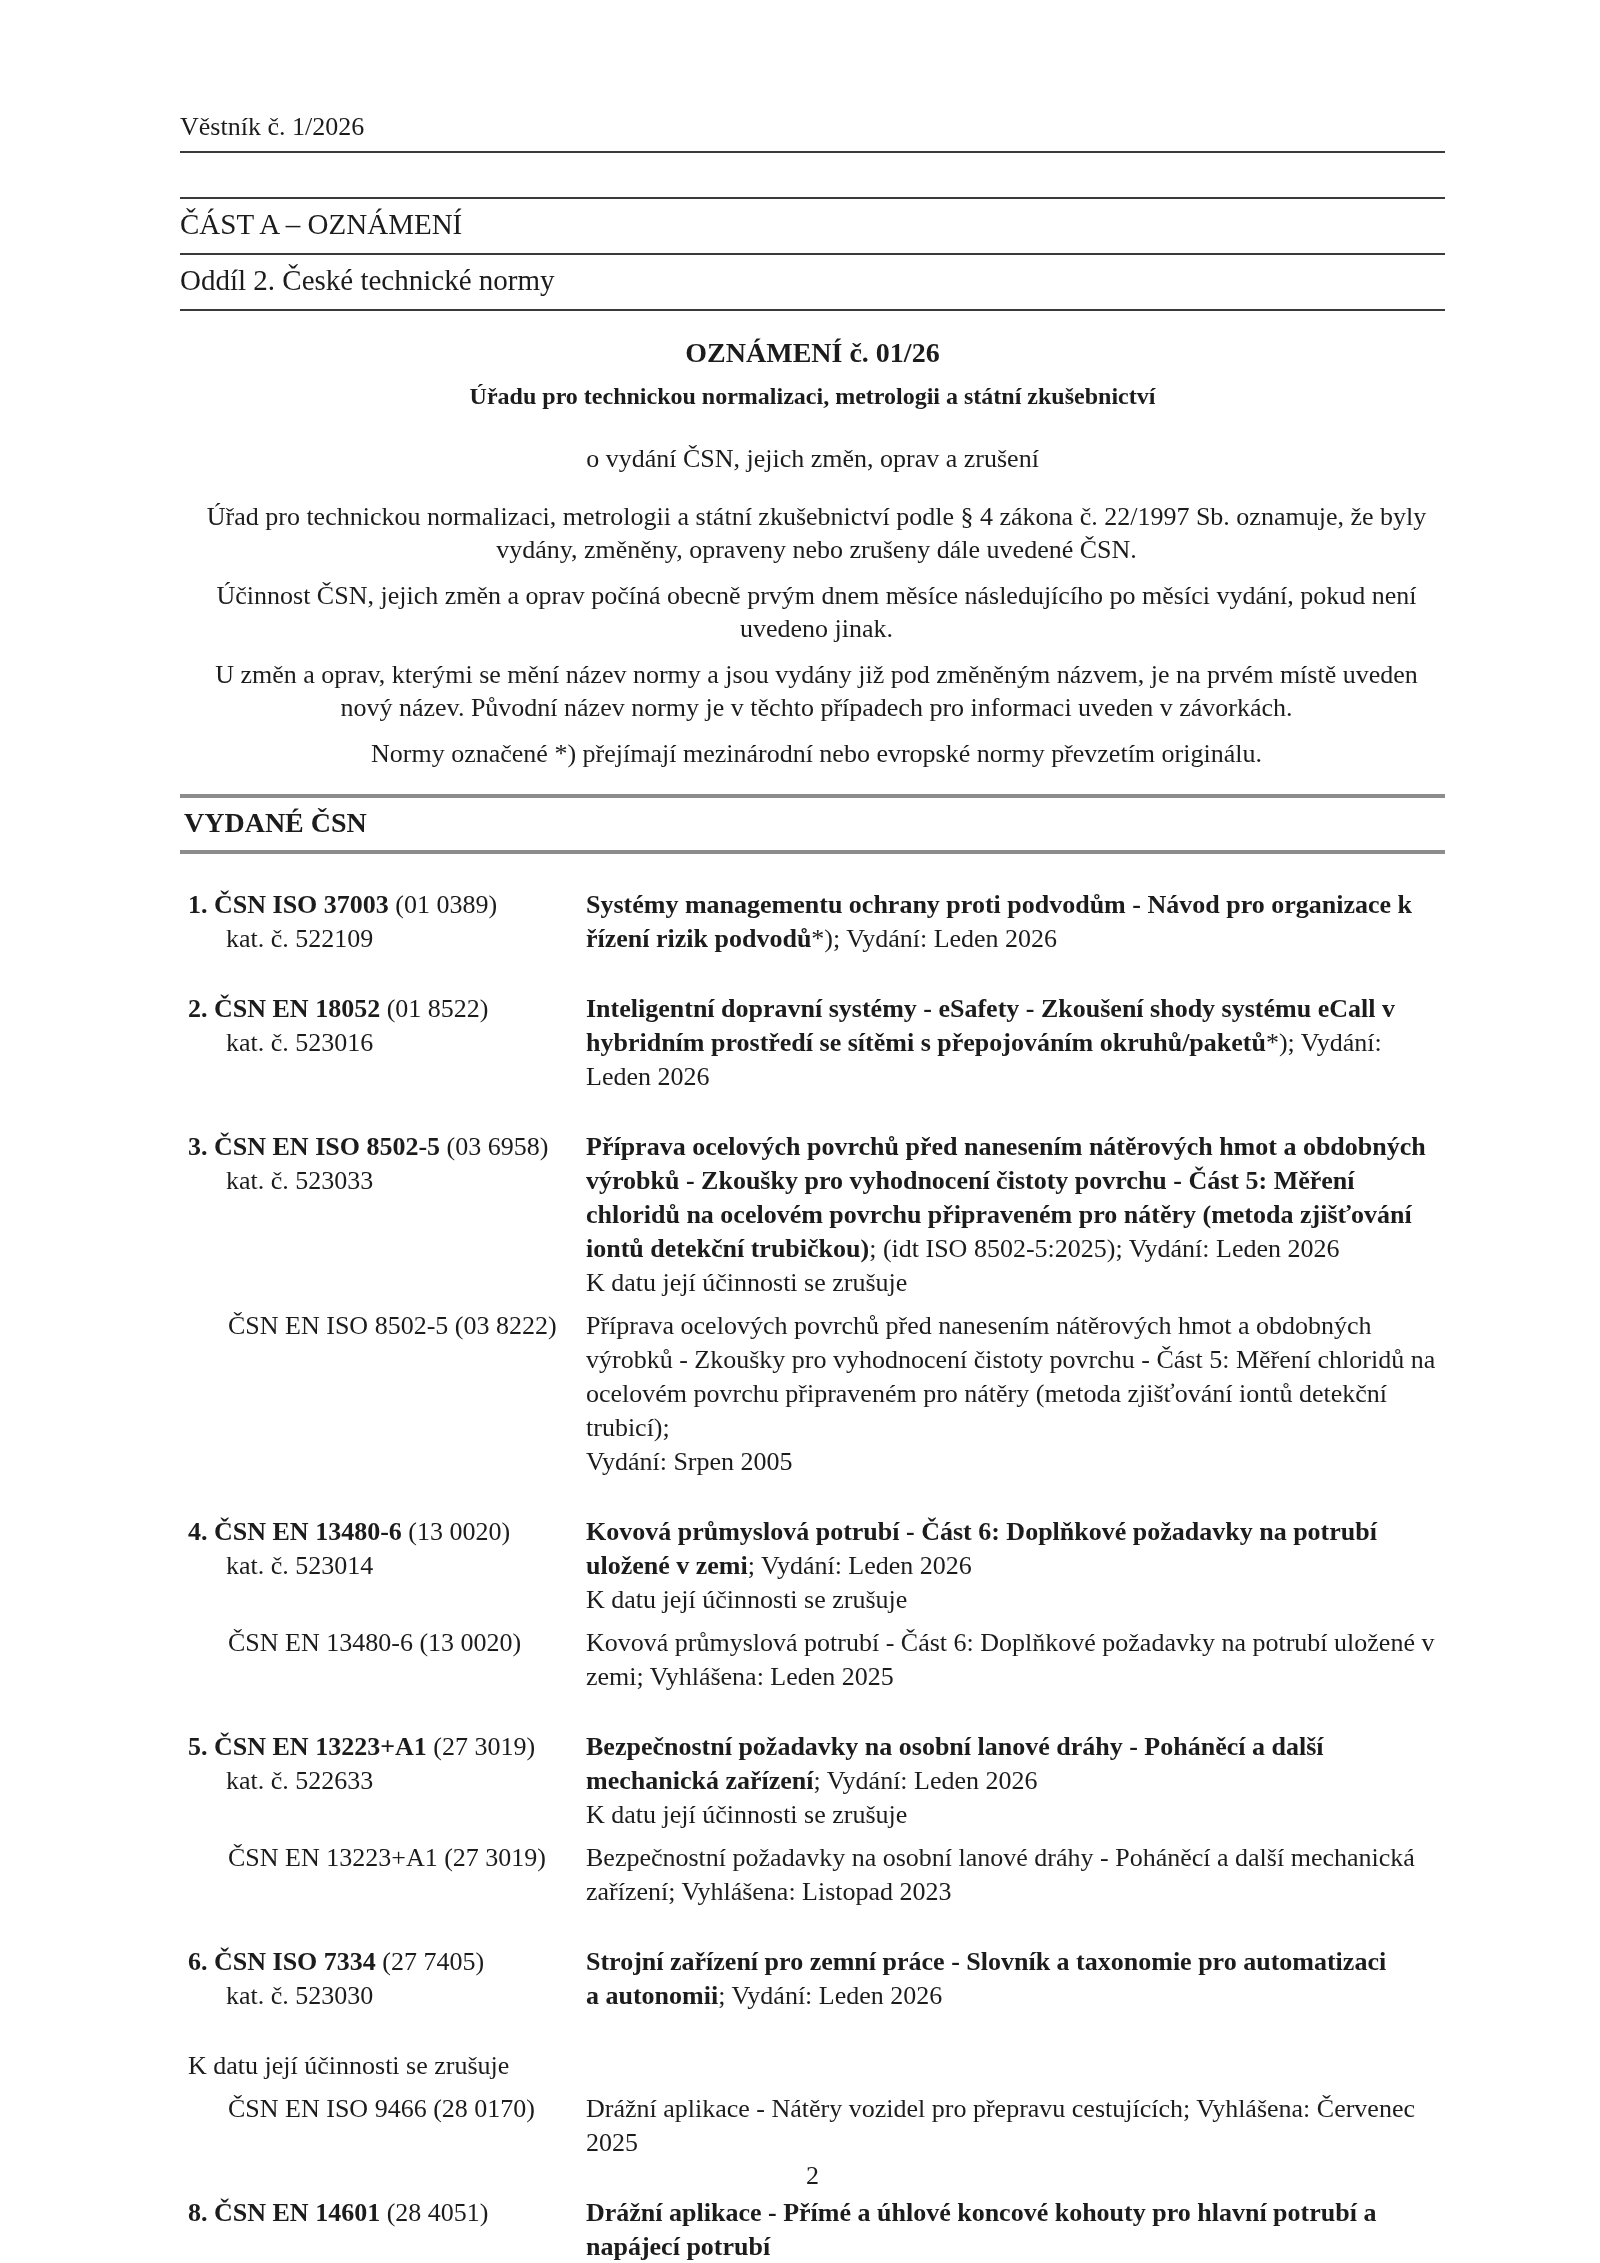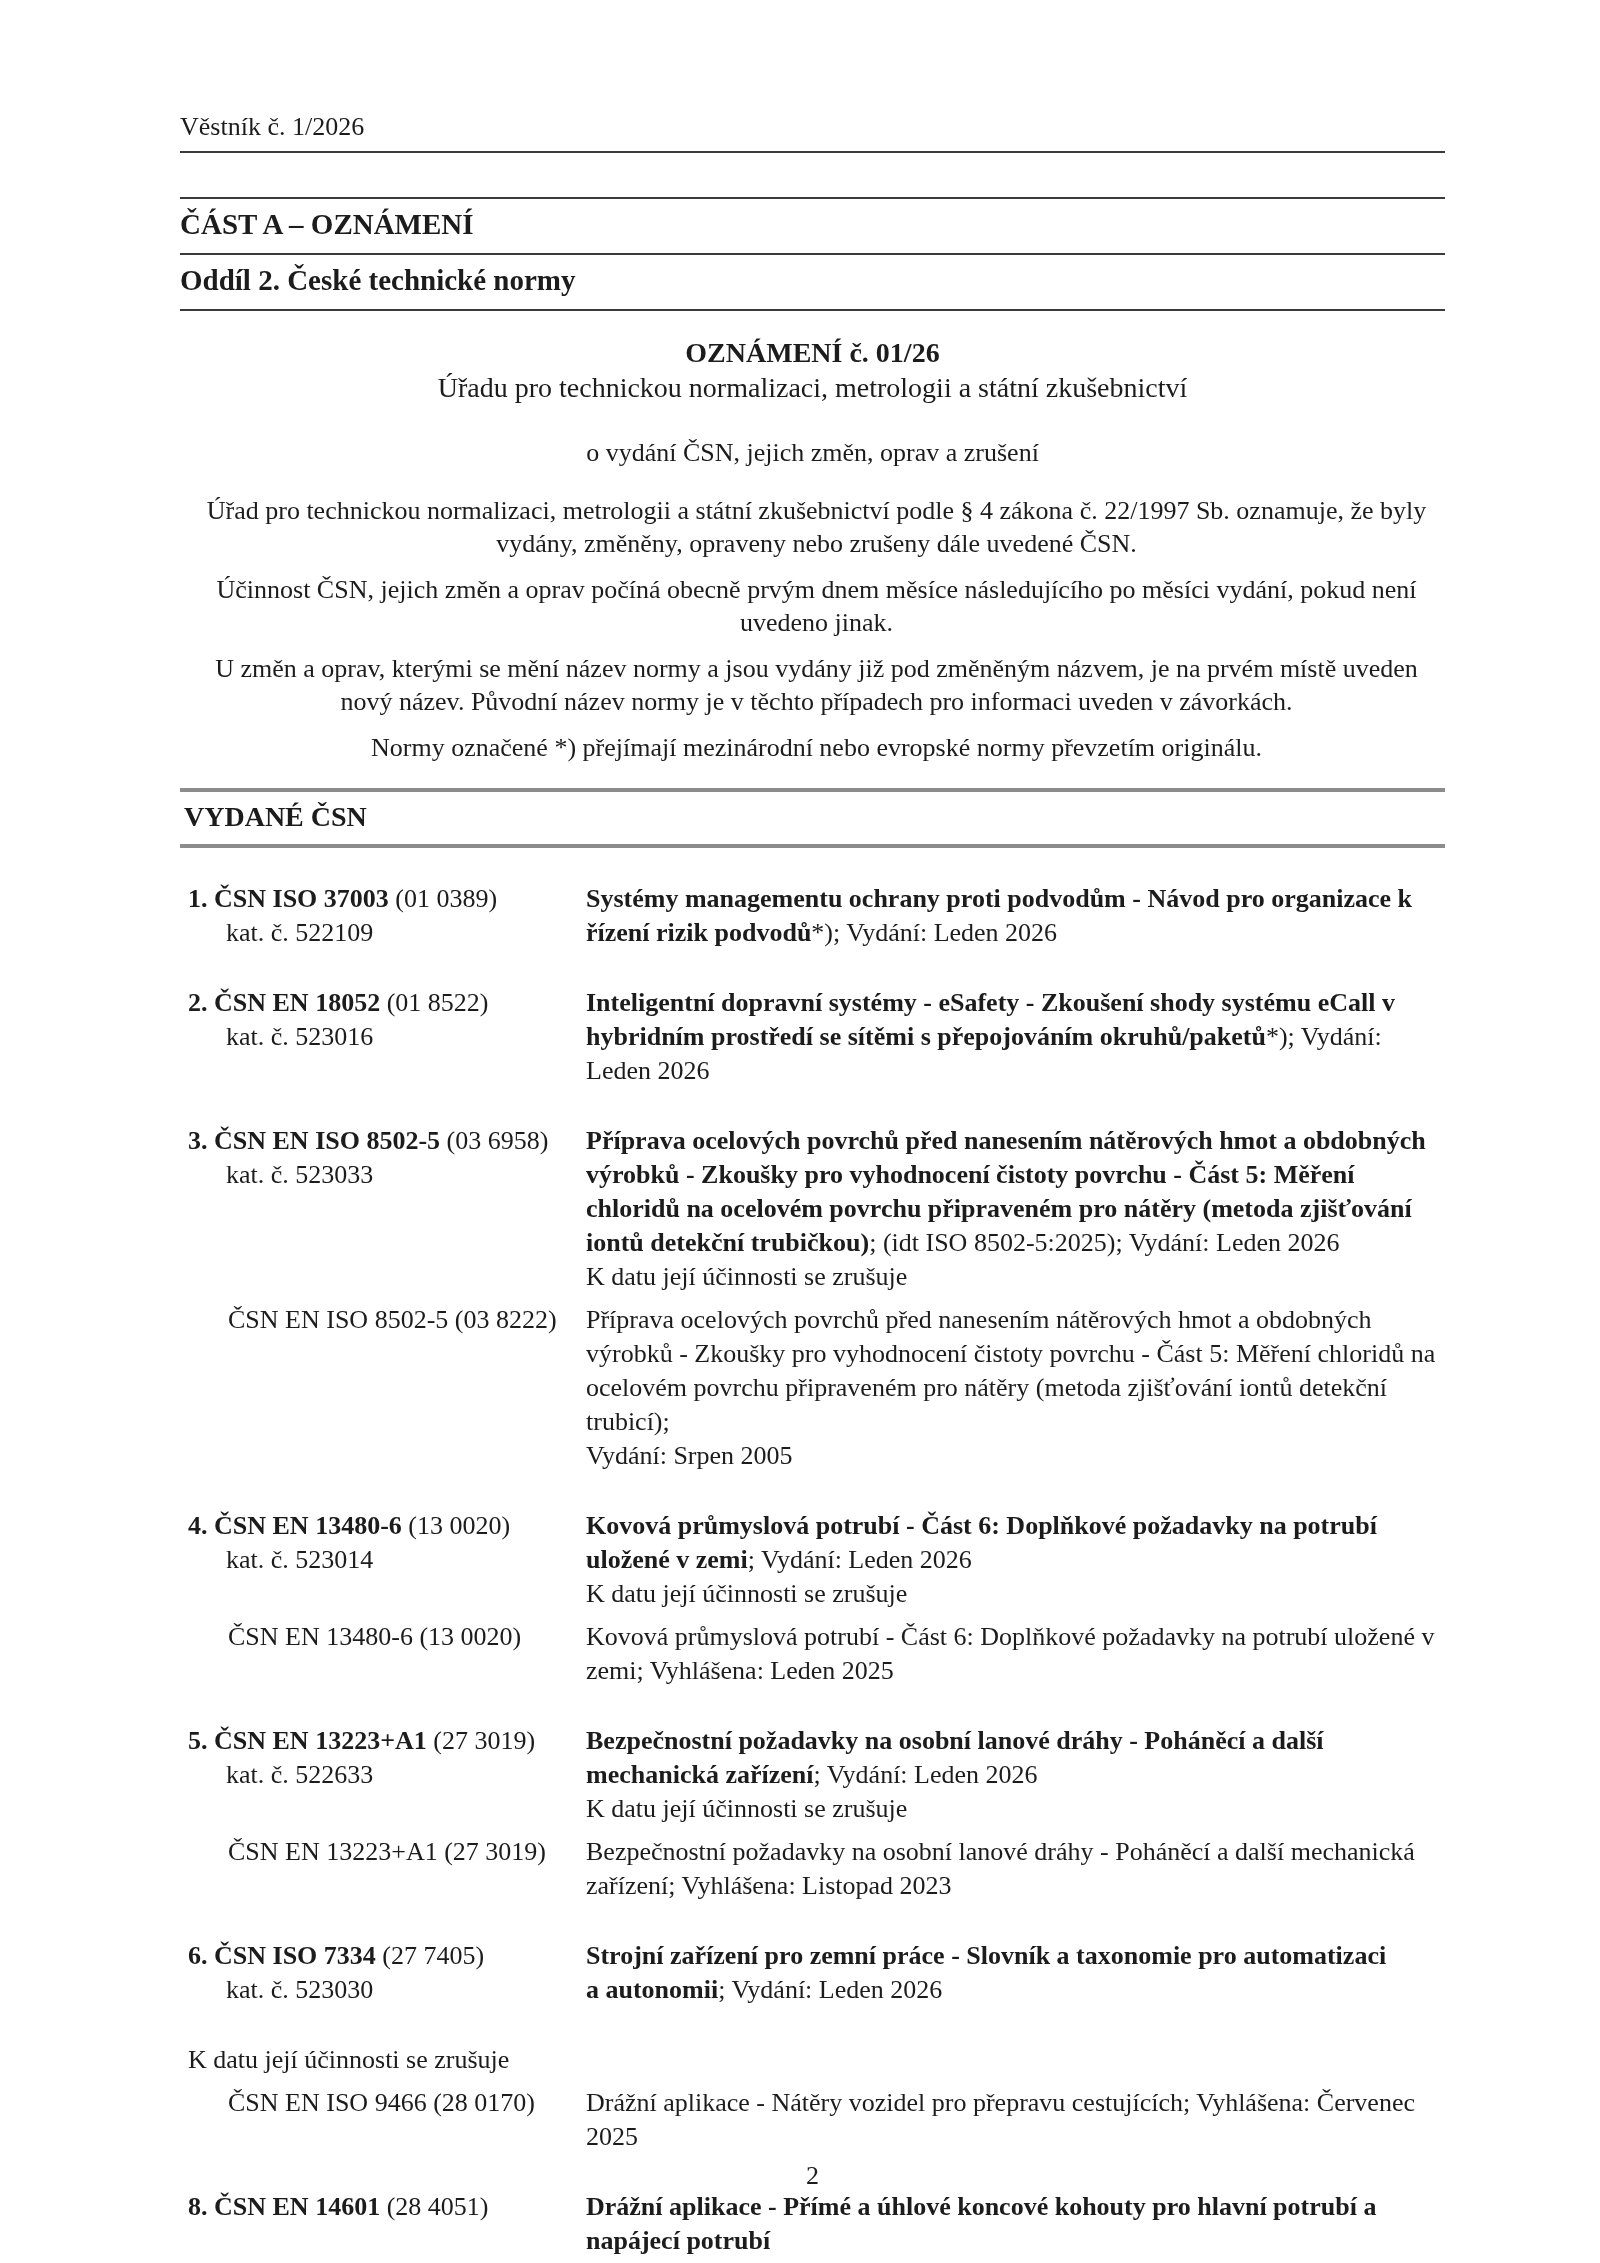--- a/index.html
+++ b/index.html
@@ -14,26 +14,26 @@
     color: #1c1c1c;
     font-size: 26px;
     -webkit-font-smoothing: antialiased;
   }
   .running-head { font-size: 26px; }
   .rule { border-bottom: 2px solid #3a3a3a; margin-top: 9px; }
   .part-table { margin-top: 44px; border-top: 2px solid #3a3a3a; }
   .part-row {
     border-bottom: 2px solid #3a3a3a;
     padding: 9px 0 12px 0;
-    font-weight: bold;
+    font-weight: normal;
     font-size: 29px;
   }
   .announce { margin-top: 26px; text-align: center; }
   .announce-title { font-weight: bold; font-size: 28px; }
-  .announce-subtitle { font-weight: normal; font-size: 28px; margin-top: 3px; }
+  .announce-subtitle { font-weight: bold; font-size: 24px; margin-top: 14px; }
   .announce-subject { font-size: 26px; margin-top: 34px; }
   .paras { margin-top: 26px; }
   .para { margin: 13px 0 0 8px; line-height: 33px; text-align: center; }
   .issued-head {
     margin-top: 24px;
     border-top: 4px solid #8c8c8c;
     border-bottom: 4px solid #8c8c8c;
     padding: 9px 0 11px 4px;
     font-weight: bold;
     font-size: 28px;

